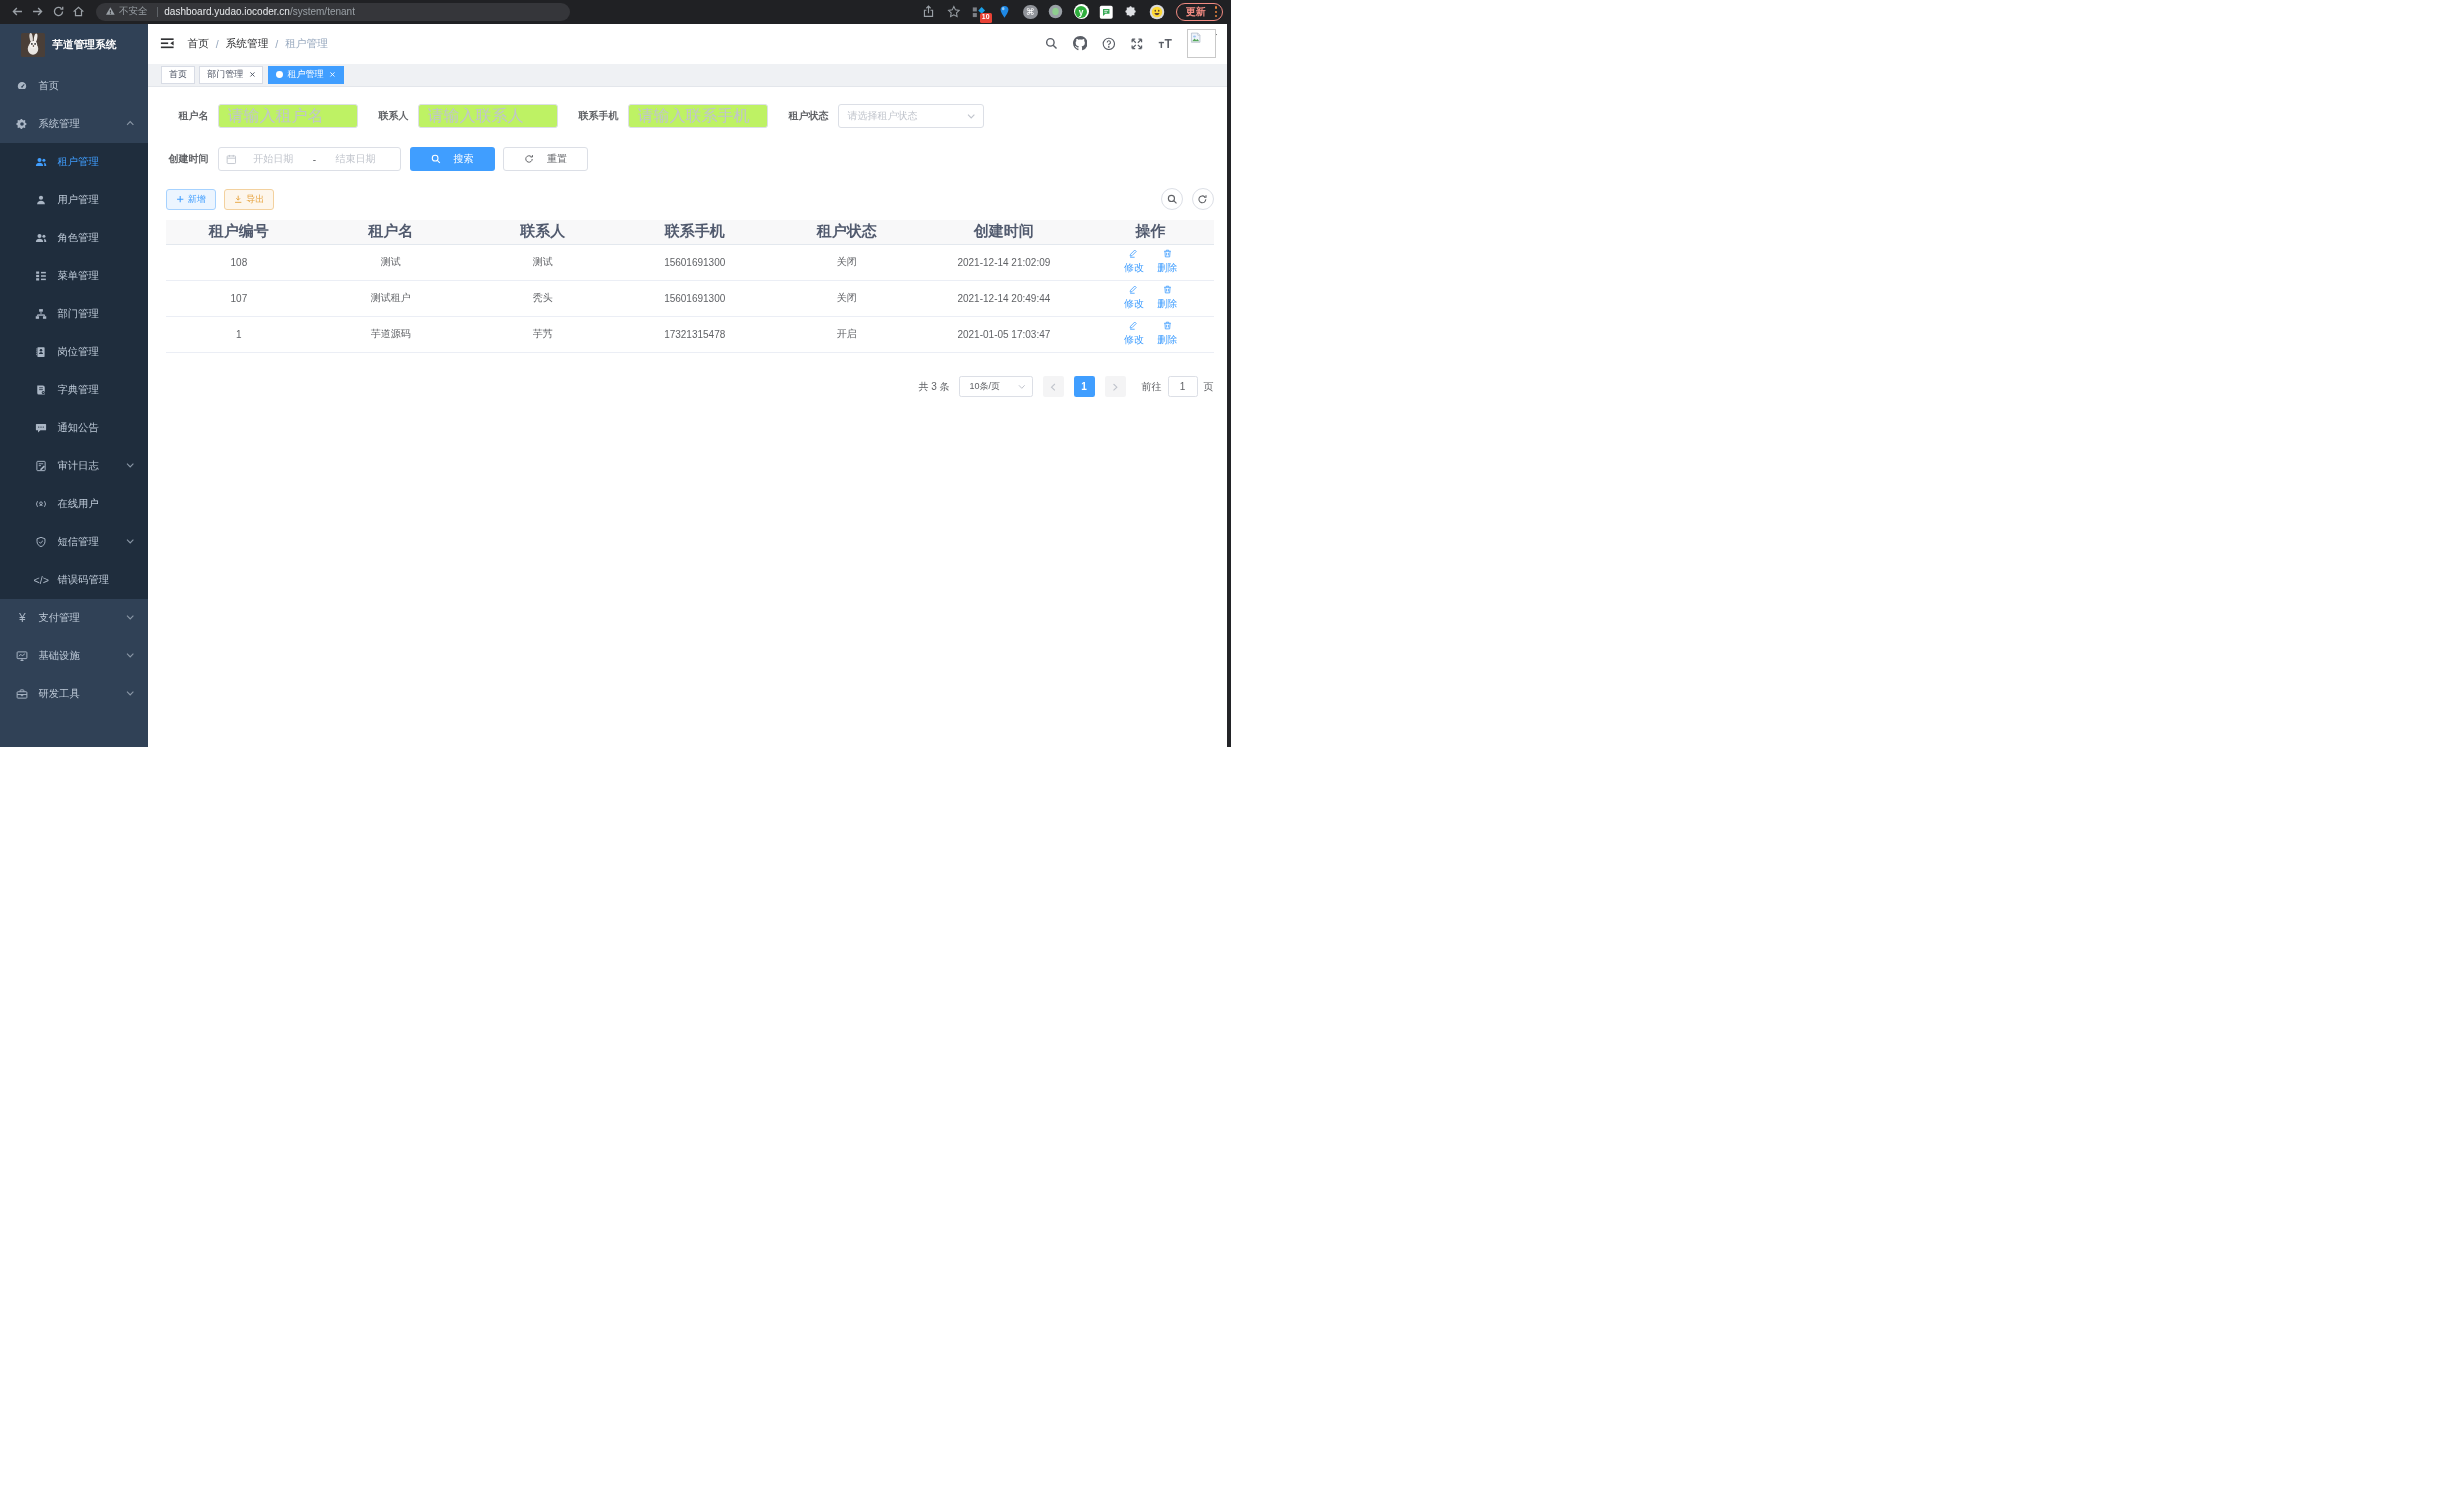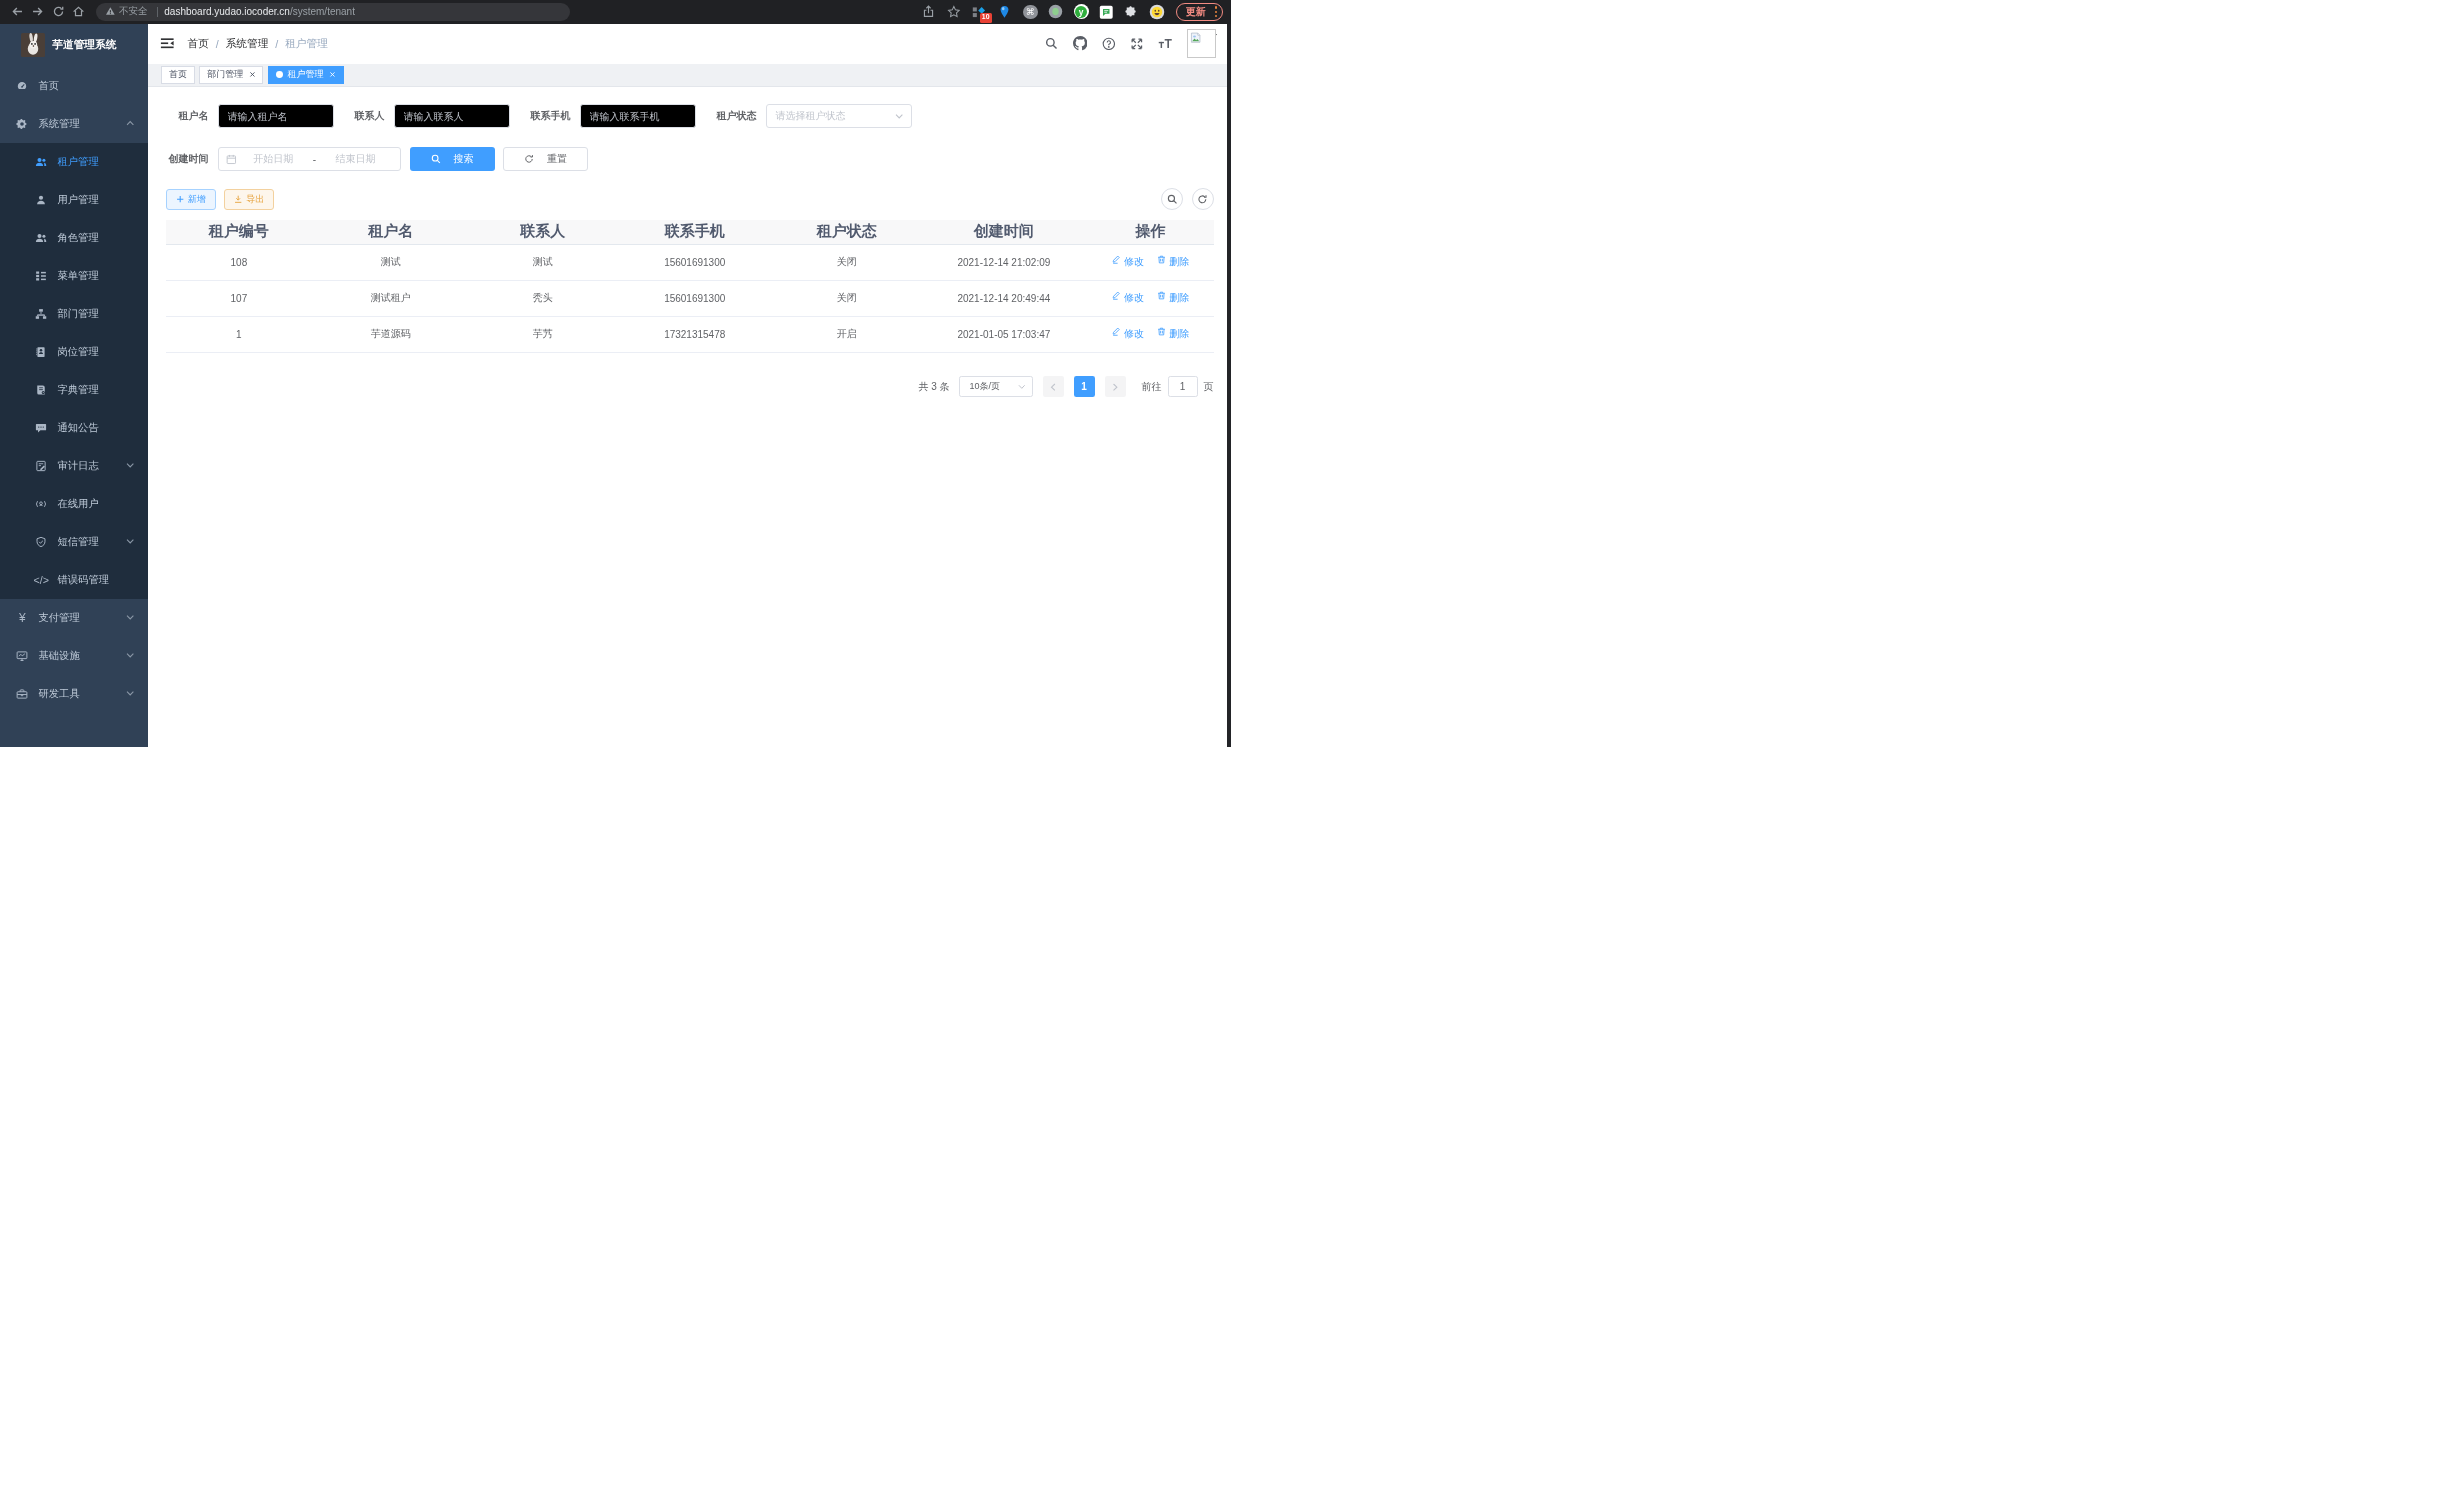--- a/index.html
+++ b/index.html
@@ -61,40 +61,40 @@
   .tag.active { background:#409eff; border-color:#409eff; color:#fff; }
   .tag .dot { width:6.9px; height:6.9px; border-radius:50%; background:#fff; flex:none; }
   .tag .close { display:flex; margin-left:0.8px; }
 
   
   .content { padding:17px 17.5px 0; flex:1; }
   .frow { display:flex; align-items:center; margin-bottom:19px; }
   .fitem { display:flex; align-items:center; margin-right:21px; }
   .flabel { font-size:10px; font-weight:bold; color:#606266; margin-right:9px; white-space:nowrap; }
   .flabel.w56 { min-width:43px; text-align:right; }
-  .tin { width:116px; height:24px; border:0.8px solid #dcdfe6; border-radius:3px; padding:0 9px; font-size:10px; color:#606266; outline:none; background:#000000; }
+  .tin { width:140px; height:24px; border:0.8px solid #dcdfe6; border-radius:3px; padding:0 9px; font-size:16px; color:#606266; outline:none; background:#bef264; }
   .tin::placeholder { color:#c0c4cc; }
   .sel { width:146px; height:24px; border:0.8px solid #dcdfe6; border-radius:3px; display:flex; align-items:center; justify-content:space-between; padding:0 7.6px 0 9px; font-size:10px; color:#c0c4cc; background:#fff; cursor:pointer; }
   .date-range { width:183px; height:24px; border:0.8px solid #dcdfe6; border-radius:3px; display:flex; align-items:center; padding:0 7.6px; font-size:10px; color:#c0c4cc; background:#fff; cursor:pointer; }
   .date-range .ph { flex:1; text-align:center; }
   .date-range .dsep { color:#606266; padding:0 3px; }
   .btn { height:24px; border-radius:3px; font-size:10px; display:inline-flex; align-items:center; gap:13px; padding:0 20px; border:0.8px solid transparent; cursor:pointer; }
   .btn-primary { background:#409eff; color:#fff; margin-left:9px; }
   .btn-plain { background:#fff; border-color:#dcdfe6; color:#606266; margin-left:8.4px; }
   .btn-add { height:21px; font-size:9px; padding:0 9px; background:#ecf5ff; border-color:#a6d2ff; color:#409eff; border-radius:3px; display:inline-flex; align-items:center; gap:3.8px; border-style:solid; border-width:0.8px; cursor:pointer; }
   .btn-export { height:21px; font-size:9px; padding:0 9px; background:#fdf6ec; border-color:#f3d19e; color:#e6a23c; border-radius:3px; display:inline-flex; align-items:center; gap:3.8px; border-style:solid; border-width:0.8px; cursor:pointer; margin-left:8.4px; }
   .toolbar { display:flex; align-items:center; margin-bottom:10px; }
   .toolbar .spacer { flex:1; }
   .circle-btn { width:22px; height:22px; border-radius:50%; border:0.8px solid #dcdfe6; background:#fff; color:#606266; display:flex; align-items:center; justify-content:center; margin-left:8.4px; cursor:pointer; }
 
   
   table { width:100%; border-collapse:collapse; }
   th { background:#f8f8f9; color:#515a6e; font-size:15px; font-weight:bold; height:24px; border-bottom:0.8px solid #e3e8ee; text-align:center; }
   td { height:36px; font-size:10px; color:#606266; text-align:center; border-bottom:0.8px solid #ebeef5; background:#fff; }
-  .op-link { color:#409eff; display:inline-flex; align-items:flex-start; gap:3px; margin:0 5.3px; font-size:10px; cursor:pointer; text-decoration:none; }
+  .op-link { color:#409eff; display:inline-flex; align-items:center; gap:3px; margin:0 5.3px; font-size:10px; cursor:pointer; text-decoration:none;flex-direction:column; }
 
   
   .pagination { display:flex; align-items:center; justify-content:flex-end; margin-top:23.6px; font-size:10px; color:#606266; }
   .pg-total { margin-right:9px; }
   .pg-size { width:74px; height:21px; border:0.8px solid #dcdfe6; border-radius:2.3px; display:flex; align-items:center; justify-content:space-between; padding:0 6px 0 10px; font-size:9px; color:#606266; background:#fff; cursor:pointer; }
   .pg-btn { width:21px; height:21px; border-radius:2.3px; border:none; background:#f4f4f5; color:#c0c4cc; display:flex; align-items:center; justify-content:center; margin-left:10px; cursor:pointer; }
   .pg-page { width:21px; height:21px; border-radius:2.3px; border:none; background:#409eff; color:#fff; font-size:10px; font-weight:bold; display:flex; align-items:center; justify-content:center; margin-left:10px; cursor:pointer; }
   .pg-goto { margin-left:16px; }
   .pg-goto-input { width:30px; height:21px; border:0.8px solid #dcdfe6; border-radius:2.3px; text-align:center; font-size:10px; color:#606266; outline:none; margin:0 6px; }
 

